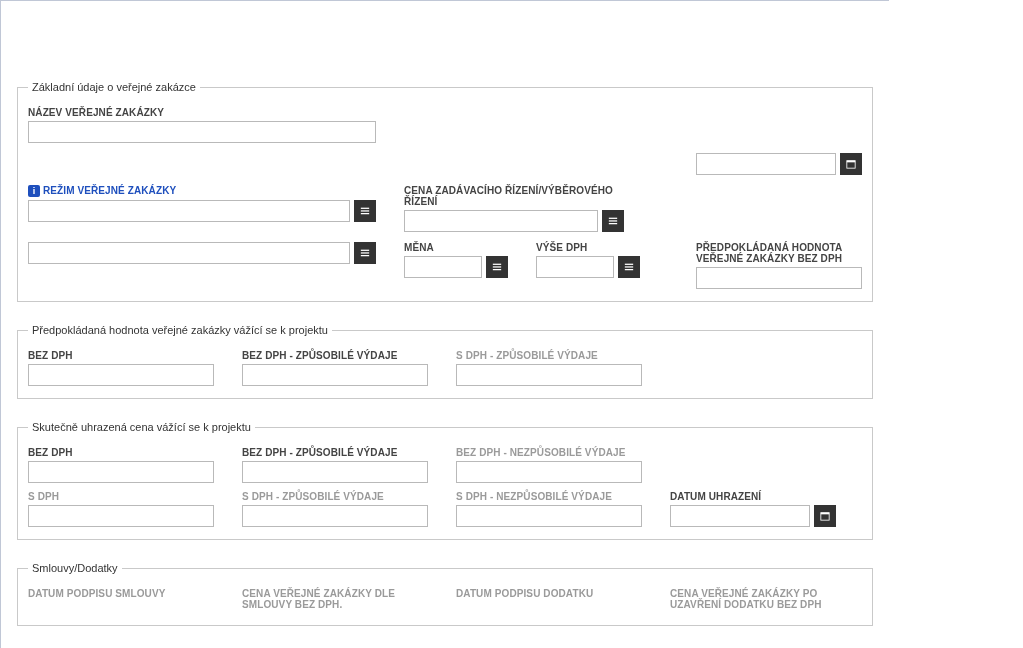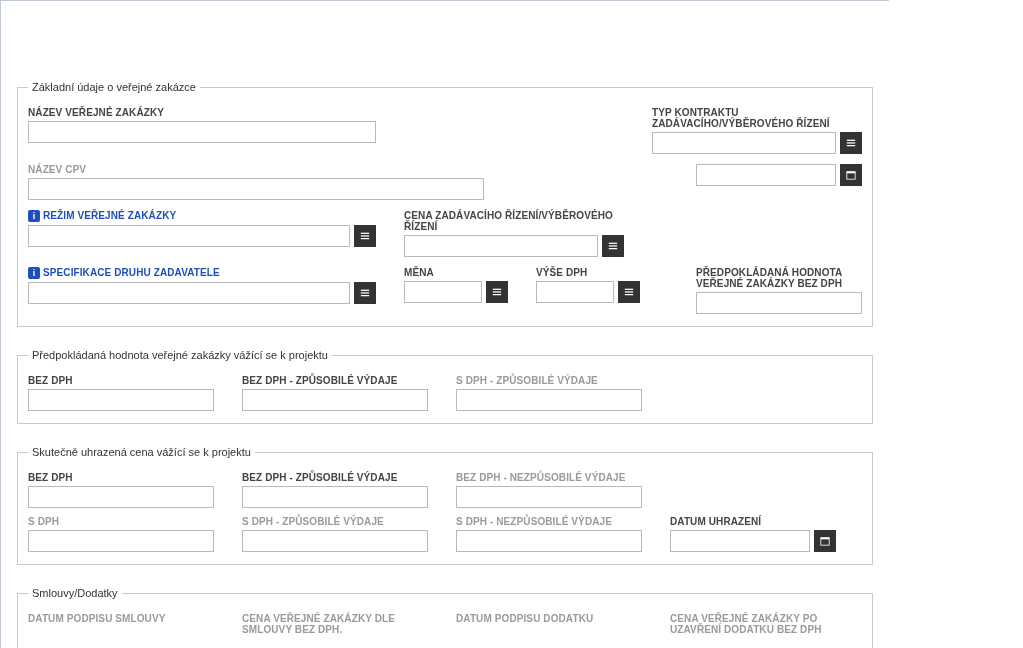--- a/index.html
+++ b/index.html
@@ -33,40 +33,23 @@
 
     <fieldset>
       <legend>Základní údaje o veřejné zakázce</legend>
 
       <div class="row">
         <div class="cell" style="flex:0 0 348px">
           <span class="lbl">NÁZEV VEŘEJNÉ ZAKÁZKY</span>
           <input type="text" class="inp inp-grey" style="">
         </div>
         <div class="cell" style="flex:0 0 220px"></div>
-        <div class="cell" style="flex:1">
-          <span class="lbl">TYP KONTRAKTU ZADÁVACÍHO/VÝBĚROVÉHO ŘÍZENÍ</span>
-          <div class="with-btn">
-            <input type="text" class="inp inp-grey" style="">
-            <button class="sqbtn">
-                <svg width="12" height="12" viewBox="0 0 12 12">
-                  <rect x="1" y="2" width="10" height="1.5"></rect>
-                  <rect x="1" y="5.2" width="10" height="1.5"></rect>
-                  <rect x="1" y="8.4" width="10" height="1.5"></rect>
-                </svg>
-              </button>
-          </div>
-        </div>
       </div>
 
       <div class="row" style="margin-top:10px">
-        <div class="cell" style="flex:0 0 456px">
-          <span class="lbl lbl-grey">NÁZEV CPV</span>
-          <input type="text" class="inp" style="">
-        </div>
         <div style="flex:1"></div>
         <div class="cell" style="flex:0 0 166px">
           <div class="with-btn">
             <input type="text" class="inp inp-grey" style="">
             <button class="sqbtn">
                 <svg width="12" height="12" viewBox="0 0 12 12">
                   <rect x="1" y="2" width="10" height="9" fill="none" stroke="#fff" stroke-width="1"></rect>
                   <rect x="1" y="2" width="10" height="2"></rect>
                 </svg>
               </button>
@@ -99,21 +82,20 @@
                   <rect x="1" y="8.4" width="10" height="1.5"></rect>
                 </svg>
               </button>
           </div>
         </div>
         <div style="flex:1"></div>
       </div>
 
       <div class="row" style="margin-top:10px">
         <div class="cell" style="flex:0 0 348px">
-          <span class="lbl lbl-blue"><span class="info">i</span><span>SPECIFIKACE DRUHU ZADAVATELE</span></span>
           <div class="with-btn">
             <input type="text" class="inp inp-yellow" style="">
             <button class="sqbtn">
                 <svg width="12" height="12" viewBox="0 0 12 12">
                   <rect x="1" y="2" width="10" height="1.5"></rect>
                   <rect x="1" y="5.2" width="10" height="1.5"></rect>
                   <rect x="1" y="8.4" width="10" height="1.5"></rect>
                 </svg>
               </button>
           </div>

